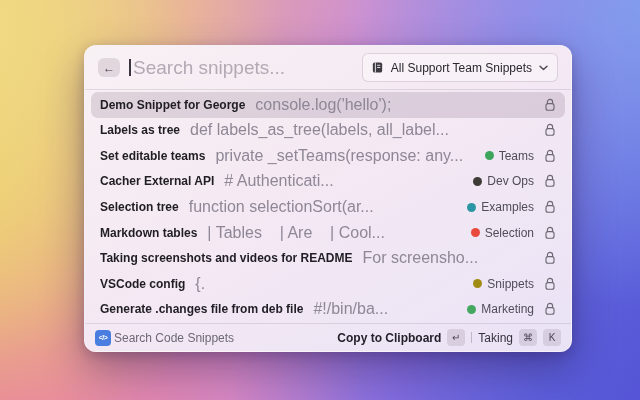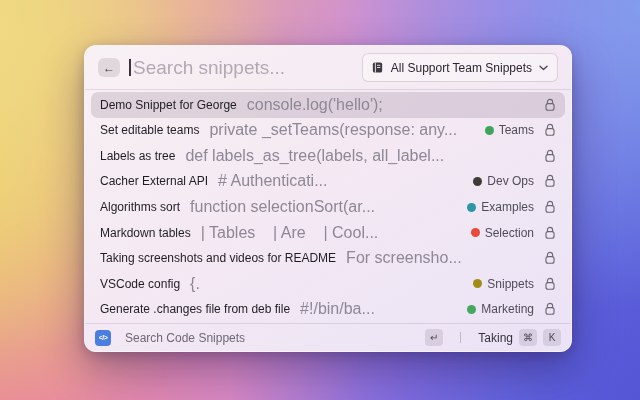--- a/index.html
+++ b/index.html
@@ -26,27 +26,27 @@
   .caret{position:absolute;left:0;top:13px;width:1.5px;height:17px;background:#3a3540;}
   input.search{width:100%;border:none;outline:none;background:transparent;
     font-size:19px;color:#2a2630;padding:0 0 0 4px;font-family:inherit;}
   input.search::placeholder{color:#b2a9b4;}
   .dropdown{display:flex;align-items:center;gap:7px;height:27px;padding:0 9px 0 8px;
     border:1px solid rgba(70,50,80,.17);border-radius:6px;background:rgba(255,255,255,.38);
     font-size:12px;font-weight:500;color:#2a2630;flex:0 0 auto;}
   .list{flex:1;display:flex;flex-direction:column;padding:2px 6px 1px;}
   .row{flex:1;display:flex;align-items:center;gap:10px;padding:0 9px;border-radius:7px;min-width:0;}
   .row.selected{background:rgba(92,64,92,.16);}
-  .title{font-size:12px;font-weight:400;color:#201d24;white-space:nowrap;flex:0 0 auto;}
+  .title{font-size:12px;font-weight:700;color:#201d24;white-space:nowrap;flex:0 0 auto;}
   .preview{flex:1 1 auto;font-size:16px;color:#8e8795;white-space:pre;overflow:hidden;min-width:0;}
   .tag{display:flex;align-items:center;gap:5px;flex:0 0 auto;}
   .dot{width:9px;height:9px;border-radius:50%;background:#999;}
   .tag-label{font-size:12px;color:#514c59;}
   .lock{flex:0 0 auto;display:flex;align-items:center;}
-  .footer{flex:0 0 27px;height:27px;display:flex;align-items:center;gap:14px;
+  .footer{flex:0 0 27px;height:27px;display:flex;align-items:center;gap:3px;
     padding:0 10px;border-top:1px solid rgba(62,42,72,.12);font-size:12px;}
   .app-icon{width:16px;height:16px;border-radius:4px;flex:0 0 16px;
     background:linear-gradient(180deg,#5c8cf0,#3e6ee0);color:#fff;font-size:7px;font-weight:700;
     display:flex;align-items:center;justify-content:center;letter-spacing:-.5px;}
   .app-name{color:#6d6875;flex:1;}
   .action{display:flex;align-items:center;gap:6px;}
   .primary-label{font-weight:600;color:#25212b;}
   .plain-label{font-weight:500;color:#35313c;}
   .key{min-width:12px;height:17px;padding:0 3px;border-radius:4px;background:rgba(90,70,95,.14);
     display:flex;align-items:center;justify-content:center;font-size:10px;color:#4b4653;}
@@ -88,60 +88,60 @@
     <span class="preview">console.log('hello');</span>
 
     <span class="lock">
       <svg width="12" height="14" viewBox="0 0 12 14">
         <path d="M3.4 5.6 V3.9 a2.6 2.6 0 0 1 5.2 0 V5.6" fill="none" stroke="#6d6872" stroke-width="1.15" stroke-linecap="round"></path>
         <rect x="2" y="5.6" width="8" height="6.6" rx="2" fill="none" stroke="#6d6872" stroke-width="1.15"></rect>
       </svg>
     </span>
   </div>
         <div class="row">
+    <span class="title">Labels as tree</span>
+    <span class="preview">def labels_as_tree(labels, all_label...</span>
+
+    <span class="lock">
+      <svg width="12" height="14" viewBox="0 0 12 14">
+        <path d="M3.4 5.6 V3.9 a2.6 2.6 0 0 1 5.2 0 V5.6" fill="none" stroke="#6d6872" stroke-width="1.15" stroke-linecap="round"></path>
+        <rect x="2" y="5.6" width="8" height="6.6" rx="2" fill="none" stroke="#6d6872" stroke-width="1.15"></rect>
+      </svg>
+    </span>
+  </div>
+        <div class="row">
     <span class="title">Set editable teams</span>
     <span class="preview">private _setTeams(response: any...</span>
     <span class="tag">
       <span class="dot" style="background: rgb(61, 164, 92);"></span>
       <span class="tag-label">Teams</span>
     </span>
     <span class="lock">
       <svg width="12" height="14" viewBox="0 0 12 14">
         <path d="M3.4 5.6 V3.9 a2.6 2.6 0 0 1 5.2 0 V5.6" fill="none" stroke="#6d6872" stroke-width="1.15" stroke-linecap="round"></path>
         <rect x="2" y="5.6" width="8" height="6.6" rx="2" fill="none" stroke="#6d6872" stroke-width="1.15"></rect>
       </svg>
     </span>
   </div>
         <div class="row">
-    <span class="title">Labels as tree</span>
-    <span class="preview">def labels_as_tree(labels, all_label...</span>
-
-    <span class="lock">
-      <svg width="12" height="14" viewBox="0 0 12 14">
-        <path d="M3.4 5.6 V3.9 a2.6 2.6 0 0 1 5.2 0 V5.6" fill="none" stroke="#6d6872" stroke-width="1.15" stroke-linecap="round"></path>
-        <rect x="2" y="5.6" width="8" height="6.6" rx="2" fill="none" stroke="#6d6872" stroke-width="1.15"></rect>
-      </svg>
-    </span>
-  </div>
-        <div class="row">
     <span class="title">Cacher External API</span>
     <span class="preview"># Authenticati...</span>
     <span class="tag">
       <span class="dot" style="background: rgb(61, 59, 54);"></span>
       <span class="tag-label">Dev Ops</span>
     </span>
     <span class="lock">
       <svg width="12" height="14" viewBox="0 0 12 14">
         <path d="M3.4 5.6 V3.9 a2.6 2.6 0 0 1 5.2 0 V5.6" fill="none" stroke="#6d6872" stroke-width="1.15" stroke-linecap="round"></path>
         <rect x="2" y="5.6" width="8" height="6.6" rx="2" fill="none" stroke="#6d6872" stroke-width="1.15"></rect>
       </svg>
     </span>
   </div>
         <div class="row">
-    <span class="title">Algorithms sort</span>
+    <span class="title">Selection tree</span>
     <span class="preview">function selectionSort(ar...</span>
     <span class="tag">
       <span class="dot" style="background: rgb(43, 151, 165);"></span>
       <span class="tag-label">Examples</span>
     </span>
     <span class="lock">
       <svg width="12" height="14" viewBox="0 0 12 14">
         <path d="M3.4 5.6 V3.9 a2.6 2.6 0 0 1 5.2 0 V5.6" fill="none" stroke="#6d6872" stroke-width="1.15" stroke-linecap="round"></path>
         <rect x="2" y="5.6" width="8" height="6.6" rx="2" fill="none" stroke="#6d6872" stroke-width="1.15"></rect>
       </svg>
@@ -199,20 +199,21 @@
         <rect x="2" y="5.6" width="8" height="6.6" rx="2" fill="none" stroke="#6d6872" stroke-width="1.15"></rect>
       </svg>
     </span>
   </div>
       </div>
 
     <div class="footer">
       <span class="app-icon" style="background: rgb(74, 125, 224);">&lt;/&gt;</span>
       <span class="app-name">Search Code Snippets</span>
       <span class="action">
+        <span class="primary-label">Copy to Clipboard</span>
         <span class="key">↵</span>
       </span>
       <span class="vdiv"></span>
       <span class="action">
         <span class="plain-label">Taking</span>
         <span class="key">⌘</span>
         <span class="key">K</span>
       </span>
     </div>
 

